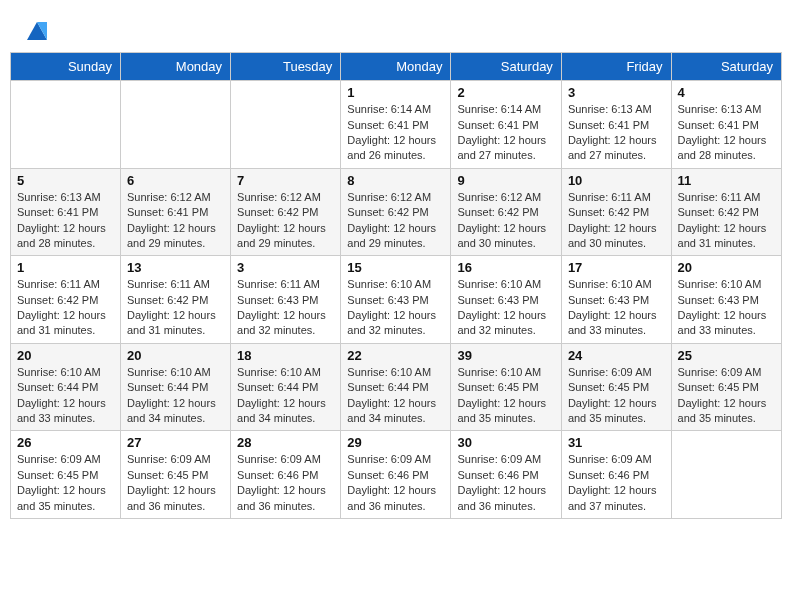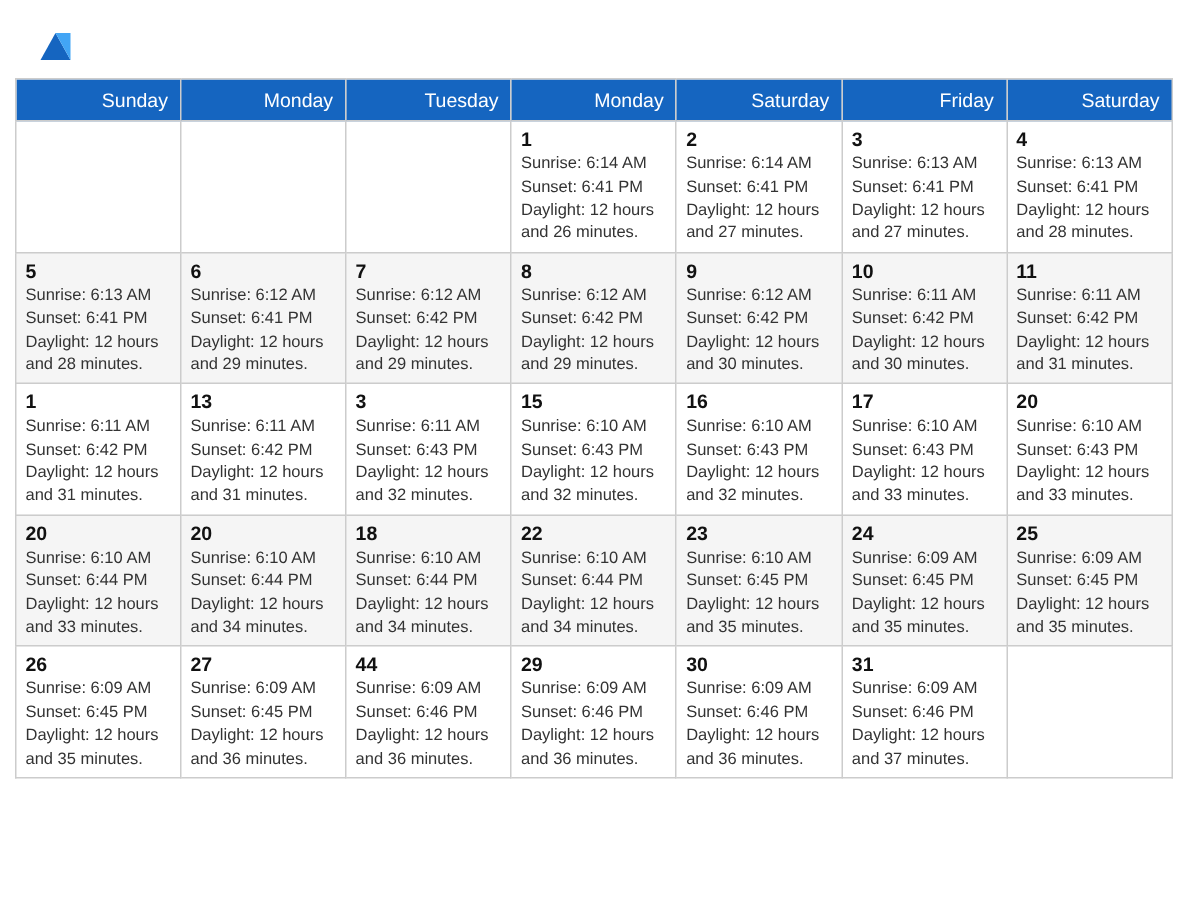--- a/index.html
+++ b/index.html
@@ -268,21 +268,21 @@
 and 34 minutes.</div>
         </td>
         <td>
           <div class="day-number">22</div>
           <div class="day-info" style="white-space: pre-line;">Sunrise: 6:10 AM
 Sunset: 6:44 PM
 Daylight: 12 hours
 and 34 minutes.</div>
         </td>
         <td>
-          <div class="day-number">23</div>
+          <div class="day-number">39</div>
           <div class="day-info" style="white-space: pre-line;">Sunrise: 6:10 AM
 Sunset: 6:45 PM
 Daylight: 12 hours
 and 35 minutes.</div>
         </td>
         <td>
           <div class="day-number">24</div>
           <div class="day-info" style="white-space: pre-line;">Sunrise: 6:09 AM
 Sunset: 6:45 PM
 Daylight: 12 hours
@@ -305,21 +305,21 @@
 and 35 minutes.</div>
         </td>
         <td>
           <div class="day-number">27</div>
           <div class="day-info" style="white-space: pre-line;">Sunrise: 6:09 AM
 Sunset: 6:45 PM
 Daylight: 12 hours
 and 36 minutes.</div>
         </td>
         <td>
-          <div class="day-number">44</div>
+          <div class="day-number">28</div>
           <div class="day-info" style="white-space: pre-line;">Sunrise: 6:09 AM
 Sunset: 6:46 PM
 Daylight: 12 hours
 and 36 minutes.</div>
         </td>
         <td>
           <div class="day-number">29</div>
           <div class="day-info" style="white-space: pre-line;">Sunrise: 6:09 AM
 Sunset: 6:46 PM
 Daylight: 12 hours

